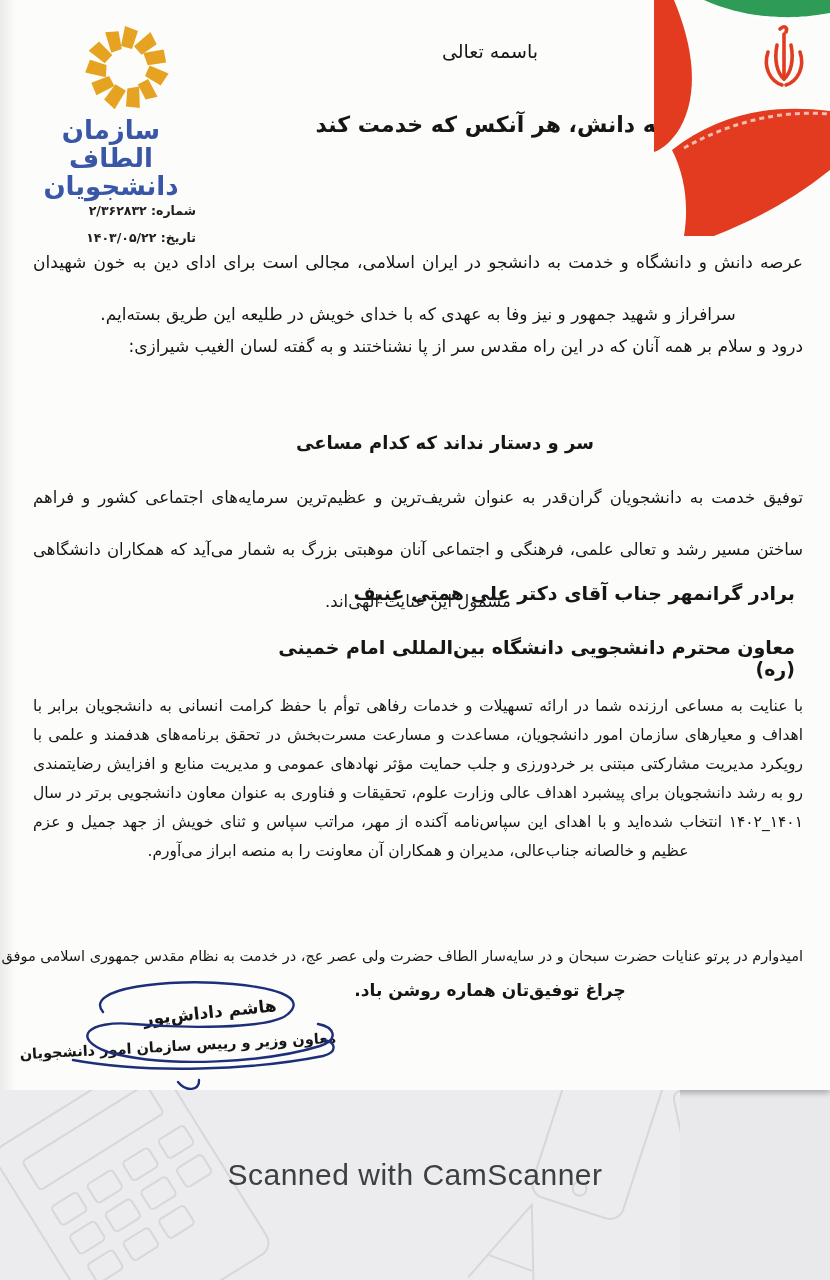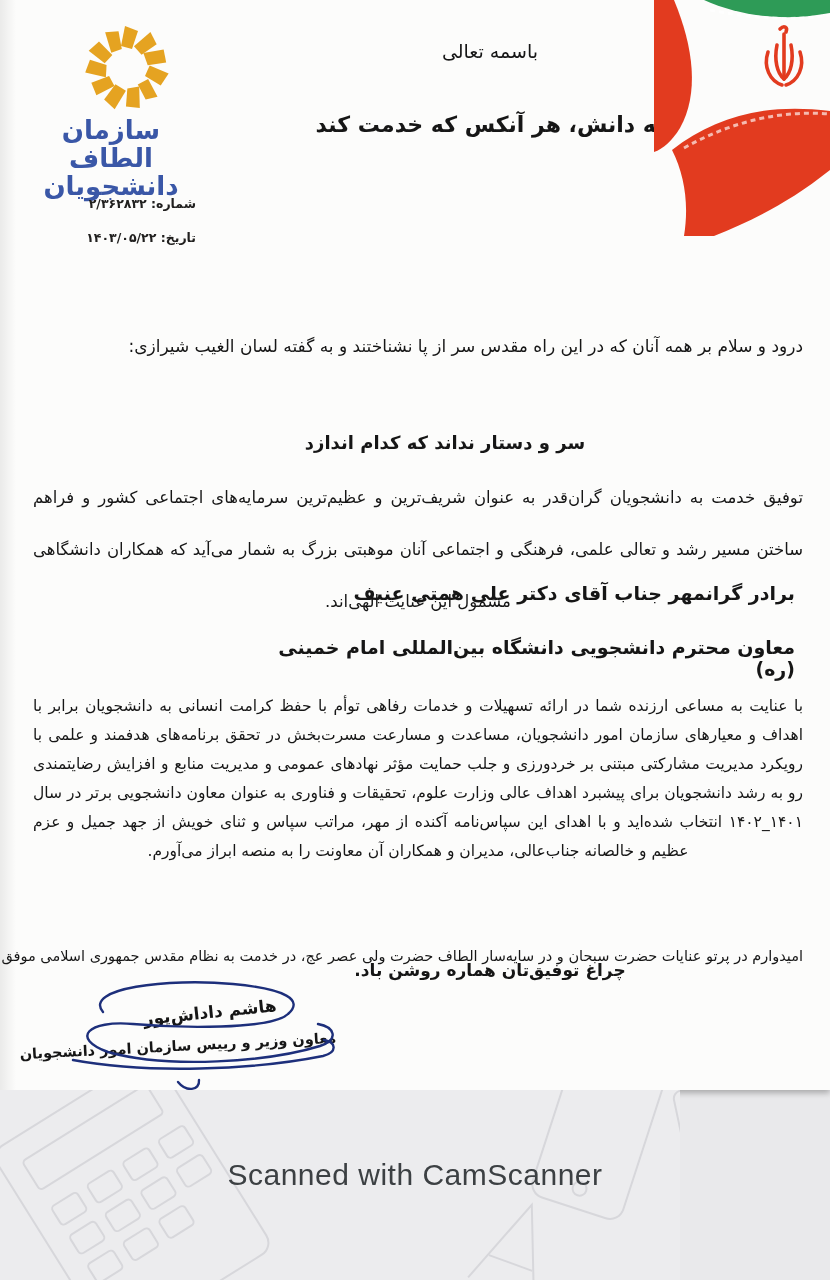--- a/index.html
+++ b/index.html
@@ -20,40 +20,40 @@
   }
   .abs{position:absolute;}
   .fa{direction:rtl;color:#161616;}
   
   .org-name{
     left:22px;top:116px;width:178px;text-align:center;
     color:var(--logo-blue,#3A57A7);font-weight:bold;font-size:26px;line-height:28px;
     letter-spacing:-1px;
   }
   .refline{left:38px;width:158px;text-align:right;font-size:12.5px;font-weight:bold;color:#21201f;}
-  .ref-number{top:196px;}
+  .ref-number{top:203px;}
   .ref-date{top:230px;}
   .besmele{left:330px;top:40px;width:320px;text-align:center;font-weight:normal;font-size:19px;}
   .motto{left:255px;width:470px;text-align:center;font-weight:bold;font-size:22px;}
   .motto-1{top:112px;}
   .motto-2{top:170px;}
   
   .para{left:33px;width:770px;font-size:17px;line-height:52px;text-align:justify;text-align-last:center;}
   .p1{top:236px;}
   .p2{top:320px;text-align:right;text-align-last:right;}
   .p3{top:472px;font-size:16.5px;}
   .poem{left:215px;width:460px;text-align:center;font-weight:bold;font-size:18px;}
   .poem-1{top:385px;}
   .poem-2{top:432px;}
   .addr{left:235px;width:560px;text-align:right;font-weight:bold;font-size:19px;}
   .addr-1{top:582px;}
   .addr-2{top:636px;}
   .p4{top:692px;font-size:15.5px;line-height:29px;}
   .p5{top:930px;font-size:14.5px;text-align:right;text-align-last:right;white-space:nowrap;}
-  .closing{left:300px;top:960px;width:380px;text-align:center;font-weight:bold;font-size:17px;}
+  .closing{left:300px;top:980px;width:380px;text-align:center;font-weight:bold;font-size:17px;}
   
   .sig-name{left:100px;top:1002px;width:220px;text-align:center;font-weight:bold;font-size:17px;transform:rotate(-6deg);}
   .sig-title{left:18px;top:1038px;width:320px;text-align:center;font-weight:bold;font-size:14.5px;transform:rotate(-3deg);}
   .sig-ink{left:28px;top:972px;width:330px;height:125px;pointer-events:none;}
   .sig-ink path{stroke:var(--signature-ink,#1D2F7B);stroke-width:2.4;fill:none;stroke-linecap:round;}
   
   .logo{left:72px;top:16px;width:110px;height:104px;}
   .petal{fill:var(--logo-gold,#E5A321);}
   
   .flag{right:0;top:0;width:176px;height:236px;}
@@ -121,23 +121,24 @@
       <path d="M-7,-17 C-10,-2 -7,11 0,17"></path>
       <path d="M7,-17 C10,-2 7,11 0,17"></path>
       <path d="M0,-28 L0,15"></path>
       <path d="M-4,-33 C0,-37 4,-35 2,-30"></path>
     </g>
     <path class="flag-red" d="M0,0 L20,0 C40,48 45,94 26,128 C18,141 9,149 0,152 Z"></path>
     <path class="flag-red" d="M18,150 C62,116 112,103 176,111 L176,170 C132,205 96,221 60,236 L30,236 C35,205 31,176 18,150 Z"></path>
     <path class="takbir" d="M30,148 C80,120 130,110 176,114"></path>
   </svg>
 
+  <div class="abs fa para p1">عرصه دانش و دانشگاه و خدمت به دانشجو در ایران اسلامی، مجالی است برای ادای دین به خون شهیدان سرافراز و شهید جمهور و نیز وفا به عهدی که با خدای خویش در طلیعه این طریق بسته‌ایم.</div>
   <div class="abs fa para p2">درود و سلام بر همه آنان که در این راه مقدس سر از پا نشناختند و به گفته لسان الغیب شیرازی:</div>
 
-  <div class="abs fa poem poem-2">سر و دستار نداند که کدام اندازد</div>
+  <div class="abs fa poem poem-2">سر و دستار نداند که کدام مساعی</div>
 
   <div class="abs fa para p3">توفیق خدمت به دانشجویان گران‌قدر به عنوان شریف‌ترین و عظیم‌ترین سرمایه‌های اجتماعی کشور و فراهم ساختن مسیر رشد و تعالی علمی، فرهنگی و اجتماعی آنان موهبتی بزرگ به شمار می‌آید که همکاران دانشگاهی مشمول این عنایت الهی‌اند.</div>
 
   <div class="abs fa addr addr-1">برادر گرانمهر جناب آقای دکتر علی همتی عنیف</div>
   <div class="abs fa addr addr-2">معاون محترم دانشجویی دانشگاه بین‌المللی امام خمینی (ره)</div>
 
   <div class="abs fa para p4">با عنایت به مساعی ارزنده شما در ارائه تسهیلات و خدمات رفاهی توأم با حفظ کرامت انسانی به دانشجویان برابر با اهداف و معیارهای سازمان امور دانشجویان، مساعدت و مسارعت مسرت‌بخش در تحقق برنامه‌های هدفمند و علمی با رویکرد مدیریت مشارکتی مبتنی بر خردورزی و جلب حمایت مؤثر نهادهای عمومی و مدیریت منابع و افزایش رضایتمندی رو به رشد دانشجویان برای پیشبرد اهداف عالی وزارت علوم، تحقیقات و فناوری به عنوان معاون دانشجویی برتر در سال ۱۴۰۱_۱۴۰۲ انتخاب شده‌اید و با اهدای این سپاس‌نامه آکنده از مهر، مراتب سپاس و ثنای خویش از جهد جمیل و عزم عظیم و خالصانه جناب‌عالی، مدیران و همکاران آن معاونت را به منصه ابراز می‌آورم.</div>
   <div class="abs fa para p5">امیدوارم در پرتو عنایات حضرت سبحان و در سایه‌سار الطاف حضرت ولی عصر عج، در خدمت به نظام مقدس جمهوری اسلامی موفق و موید باشید.</div>
 
   <div class="abs fa closing">چراغ توفیق‌تان هماره روشن باد.</div>

